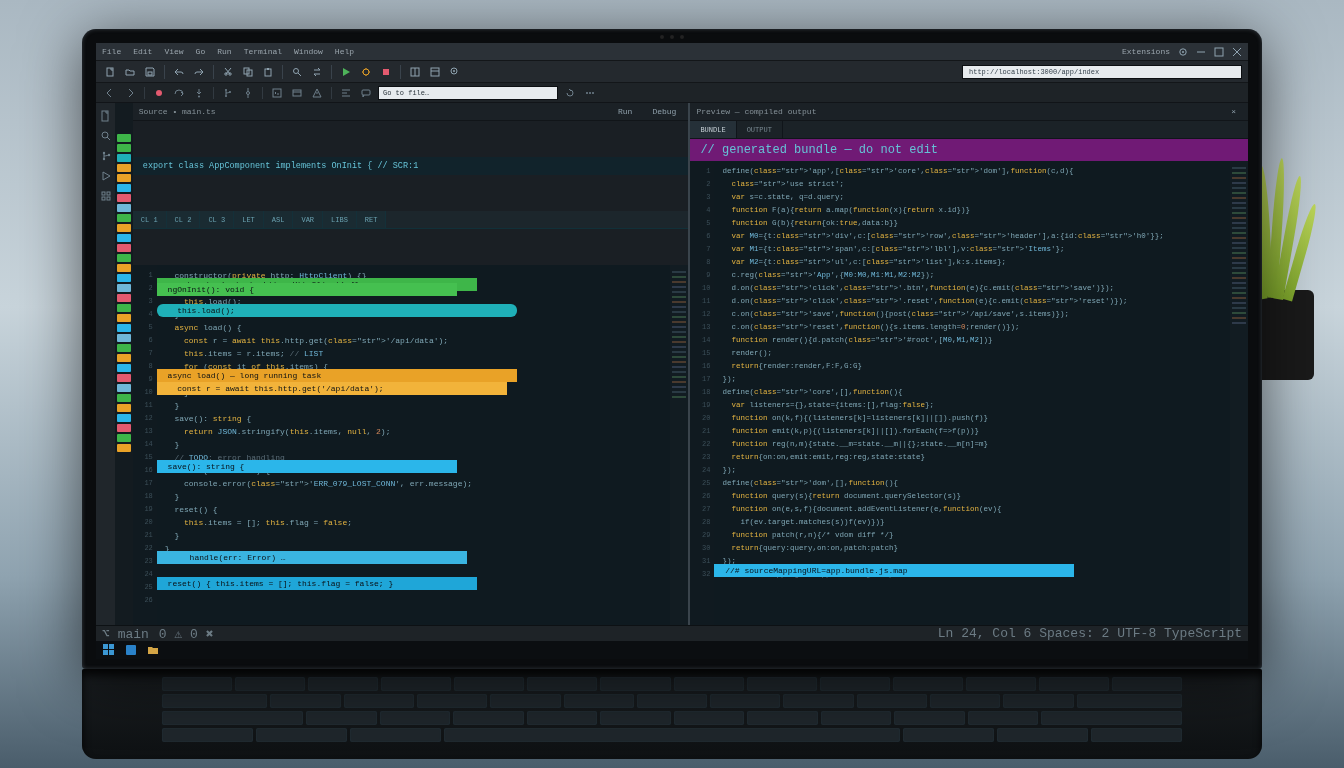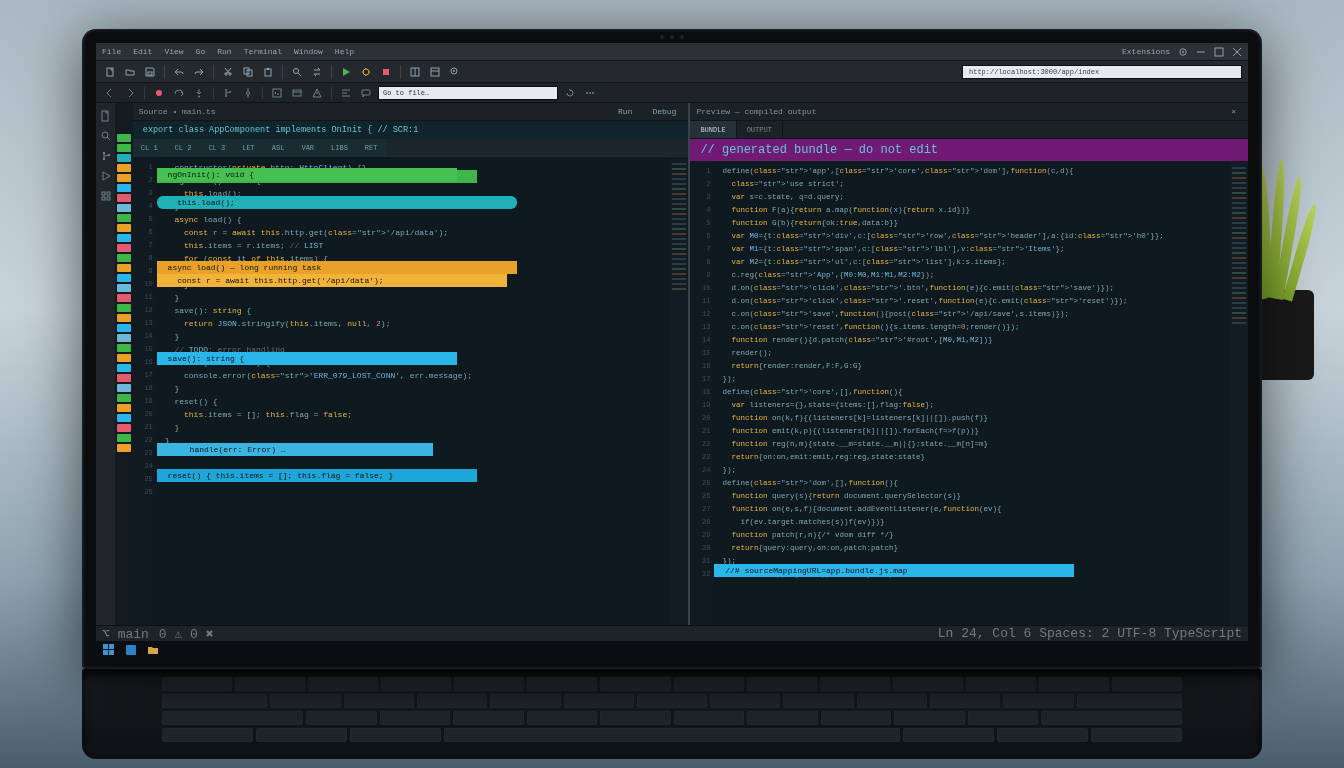--- a/index.html
+++ b/index.html
@@ -189,21 +189,21 @@
 .gutter .chip {
   height: 8px;
   margin: 1px 2px;
   border-radius: 1px;
 }
 .left-pane, .right-pane {
   display: flex;
   flex-direction: column;
   min-height: 0;
 }
-.left-pane { flex: 1 1 50%; border-right: 2px solid #3a444c; }
+.left-pane { flex: 1 1 50%; border-right: 2px solid #3a444c; gap: 36px; }
 .right-pane { flex: 1 1 50%; }
 .pane-toolbar {
   height: 18px;
   display: flex;
   align-items: center;
   gap: 8px;
   padding: 0 6px;
   color: #869299;
   border-bottom: 1px solid #111519;
   background: #1b2126;
@@ -728,26 +728,26 @@
                   <div class="cline">  <span class="com">// <span class="fn">TODO</span>: error handling</span></div>
                   <div class="cline">  handle(err: <span class="kw"><span class="fn">Error</span></span>) {</div>
                   <div class="cline">    console.error(<span <span="" class="kw">class</span>="str"&gt;'<span class="fn">ERR_079_LOST_CONN</span>', err.message);</div>
                   <div class="cline">  }</div>
                   <div class="cline"></div>
                   <div class="cline">  reset() {</div>
                   <div class="cline">    <span class="kw">this</span>.items = []; <span class="kw">this</span>.flag = <span class="kw">false</span>;</div>
                   <div class="cline">  }</div>
                   <div class="cline">}</div>
                   <div class="hl green" style="top: 13px; width: 320px;"> constructor(private http: HttpClient) {}       </div>
-                  <div class="hl green2" style="top: 11px; width: 300px;"> ngOnInit(): void {                              </div>
+                  <div class="hl green2" style="top: 18px; width: 300px;"> ngOnInit(): void {                              </div>
                   <div class="hl teal" style="top: 39px; width: 360px;">   this.load();                                   </div>
                   <div class="hl amber" style="top: 104px; width: 360px;"> async load() — long running task                </div>
                   <div class="hl amber2" style="top: 117px; width: 350px;">   const r = await this.http.get('/api/data');   </div>
                   <div class="hl cyan" style="top: 195px; width: 300px;"> save(): string {                                 </div>
-                  <div class="hl cyan2" style="top: 286px; width: 276px; padding-left: 28px;"> handle(err: Error) …                             </div>
+                  <div class="hl cyan2" style="top: 286px; width: 310px; padding-left: 28px;"> handle(err: Error) …                             </div>
                   <div class="hl cyan3" style="top: 312px; width: 320px;"> reset() { this.items = []; this.flag = false; } </div>
                 </div>
               <div class="minimap" id="lminimap">
                   <div class="mm" style="top: 6px; background: rgb(42, 58, 68);"></div>
                   <div class="mm" style="top: 11px; background: rgb(46, 74, 58);"></div>
                   <div class="mm" style="top: 16px; background: rgb(74, 58, 46);"></div>
                   <div class="mm" style="top: 21px; background: rgb(46, 58, 74);"></div>
                   <div class="mm" style="top: 26px; background: rgb(42, 58, 68);"></div>
                   <div class="mm" style="top: 31px; background: rgb(46, 74, 58);"></div>
                   <div class="mm" style="top: 36px; background: rgb(74, 58, 46);"></div>

